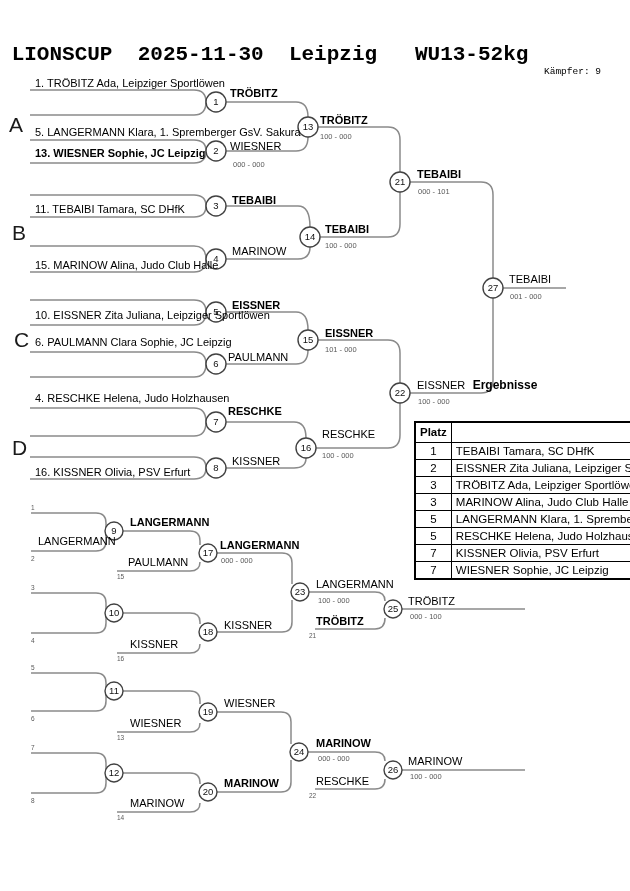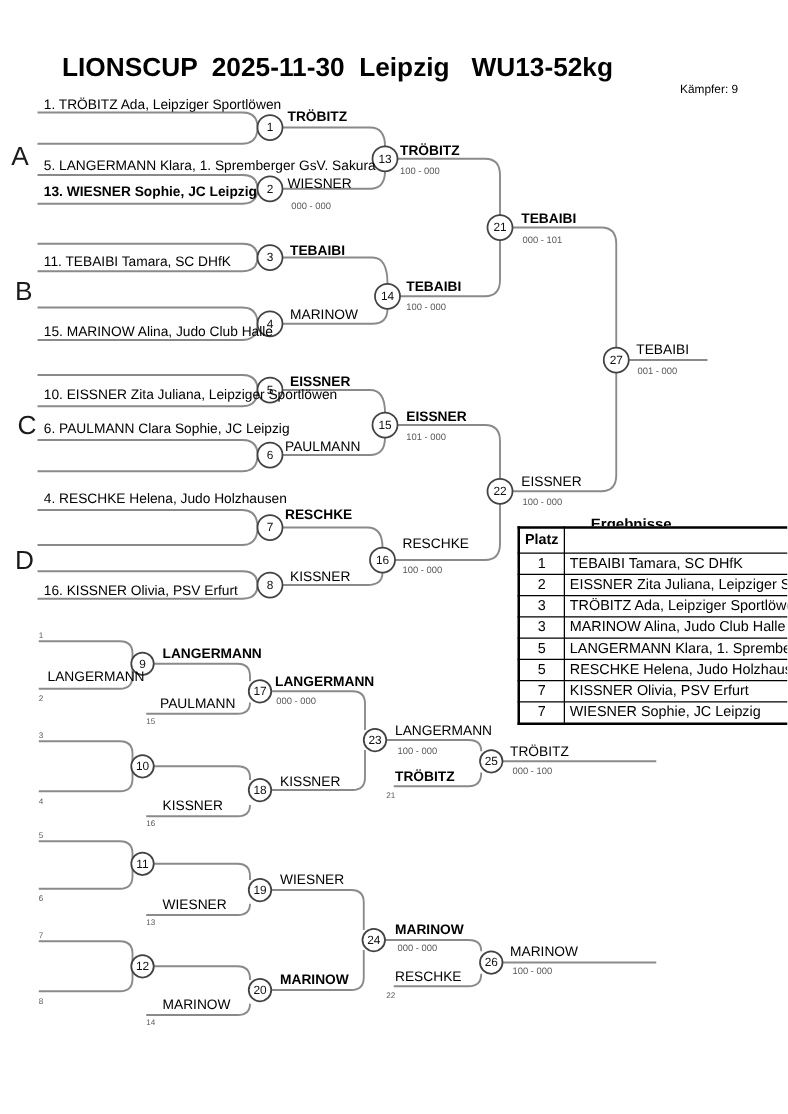--- a/index.html
+++ b/index.html
@@ -1,21 +1,21 @@
 <!DOCTYPE html>
 <html><head>
 <meta charset="utf-8">
 <style>
   html,body{margin:0;padding:0;background:#fff;}
   #page{position:relative;width:630px;height:891px;background:#fff;overflow:hidden;
         font-family:"Liberation Sans",sans-serif;}
   #title{position:absolute;left:0;top:44px;width:540px;text-align:center;
-         font-weight:bold;font-size:21px;line-height:1;white-space:pre;color:#000;}
-  #fighters{position:absolute;left:544px;top:66px;font-size:9.5px;color:#000;}
-  #resultsTitle{position:absolute;left:405px;top:412px;width:200px;text-align:center;
+         font-weight:bold;font-size:21px;line-height:1;white-space:pre;color:#000;font-family:Liberation Mono, monospace;}
+  #fighters{position:absolute;left:544px;top:66px;font-size:9.5px;color:#000;font-family:Liberation Mono, monospace;}
+  #resultsTitle{position:absolute;left:405px;top:378px;width:200px;text-align:center;
                 font-weight:bold;font-size:12px;color:#000;}
   #results{position:absolute;left:414px;top:421px;border-collapse:collapse;
            table-layout:fixed;border:2px solid #000;background:#fff;
            font-size:11.5px;color:#000;}
   #results th,#results td{border:1px solid #000;white-space:nowrap;overflow:visible;
            padding:0 4px;height:16px;line-height:16px;font-weight:normal;}
   #results th{font-weight:bold;text-align:right;height:19px;line-height:19px;}
   #results td.pl{text-align:center;}
   svg{position:absolute;left:0;top:0;}
   svg path{stroke:#8a8a8a;stroke-width:1.5;fill:none;}

